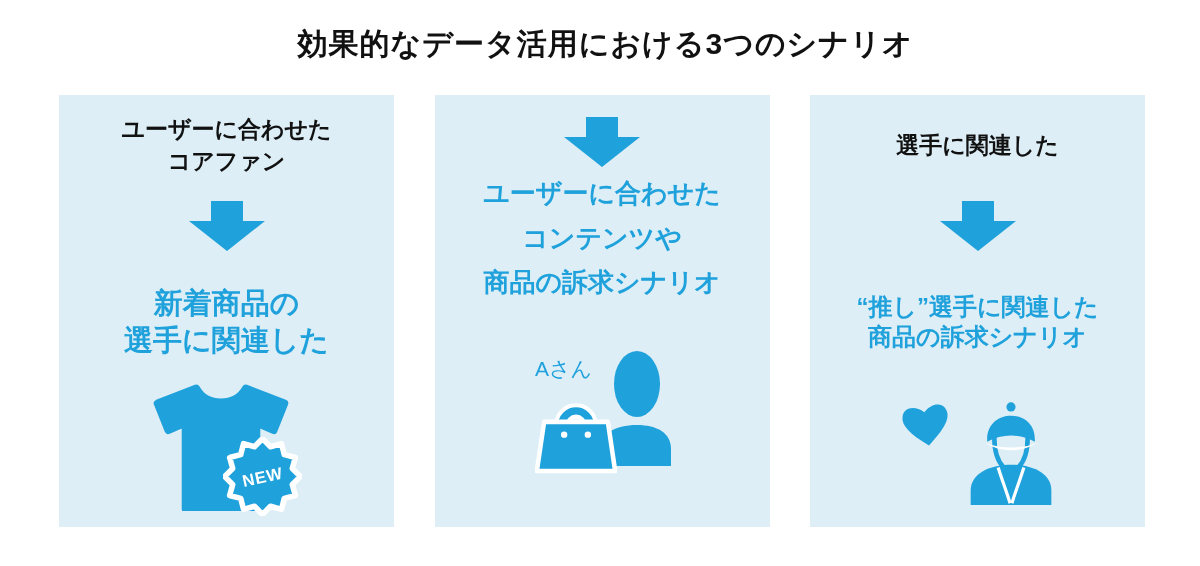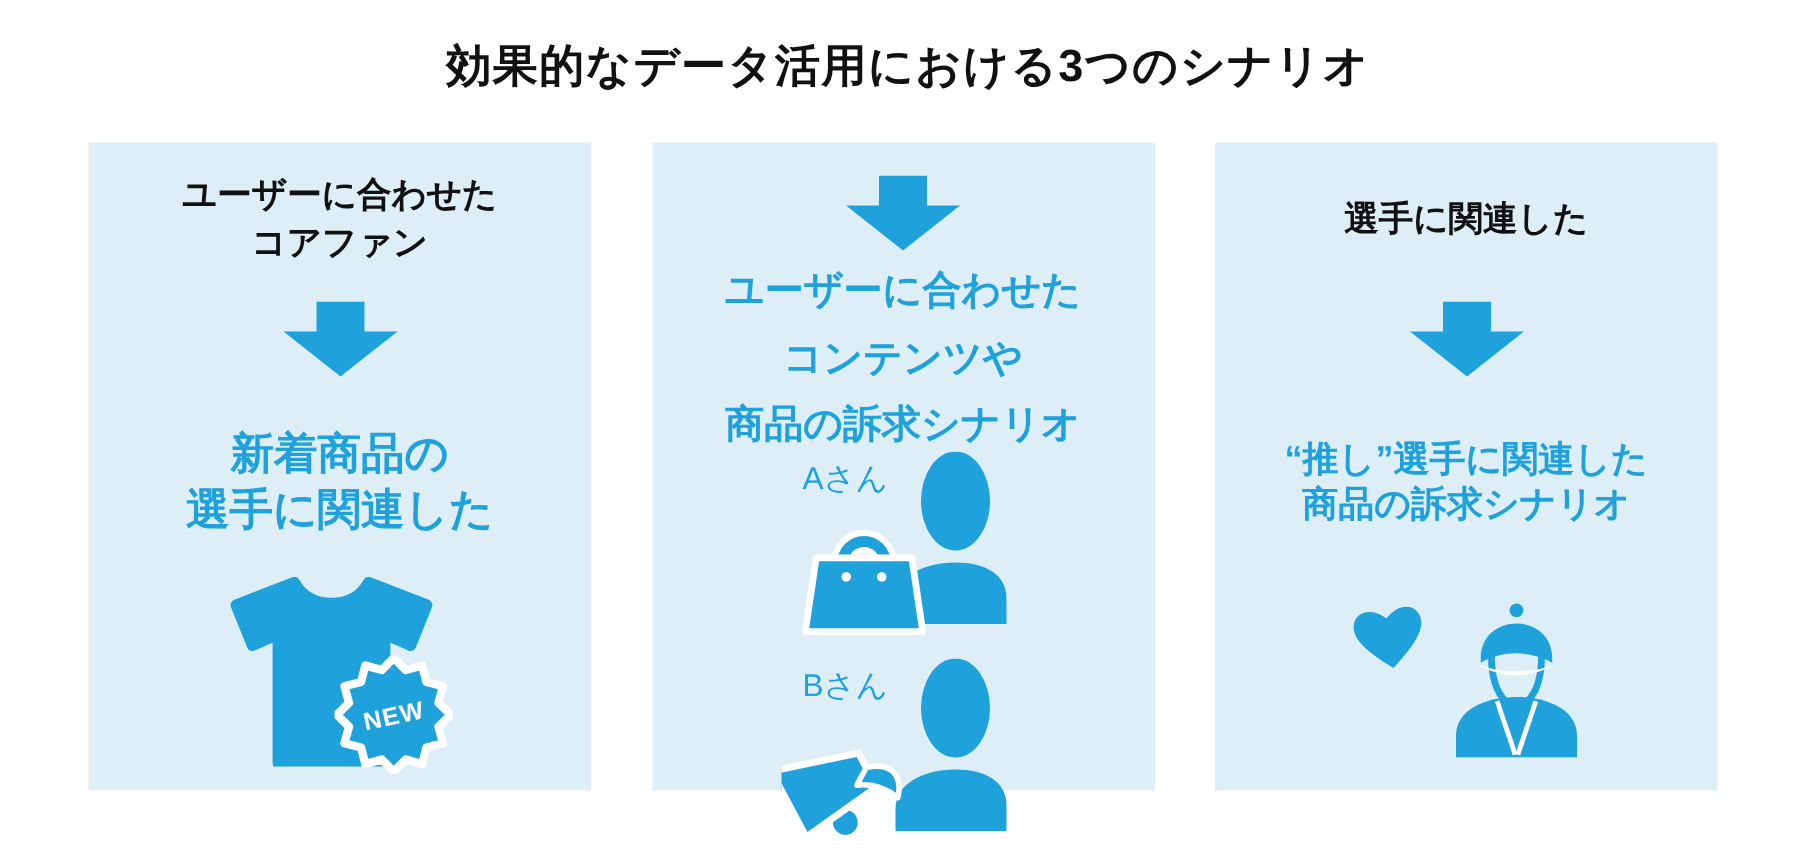--- a/index.html
+++ b/index.html
@@ -81,21 +81,21 @@
   .shirt-wrap { position: relative; width: 152px; height: 132px; }
   .shirt-wrap .shirt { position: absolute; left: 0; top: 0; }
   .new-badge { position: absolute; left: 72px; top: 53px; width: 79px; height: 79px; }
   .new-badge text {
     font-family: "Liberation Sans", "DejaVu Sans", sans-serif;
     font-weight: bold;
     letter-spacing: 1px;
   }
 
   
-  .persons-row { display: flex; gap: 8px; margin-top: 8px; flex-direction: column; }
+  .persons-row { display: flex; gap: 20px; margin-top: 8px; }
   .person-group { position: relative; width: 150px; height: 130px; }
   .person-group .person { position: absolute; right: 4px; top: 4px; }
   .person-label {
     position: absolute; left: 8px; top: 8px;
     color: var(--accent);
     font-size: 21px; font-weight: 500;
   }
   .person-group .bag { position: absolute; left: 8px; bottom: 2px; }
   .person-group .megaphone { position: absolute; left: -6px; bottom: -4px; }
 
@@ -169,39 +169,20 @@
               <svg class="bag accent-svg" width="82" height="88" viewBox="0 0 90 96">
                 <path d="M29,44 C29,20 61,20 61,44" fill="none" stroke="#ffffff" stroke-width="17" stroke-linecap="round"></path>
                 <path d="M29,44 C29,20 61,20 61,44" fill="none" stroke="currentColor" stroke-width="8" stroke-linecap="round"></path>
                 <path d="M10,38 L80,38 L88,92 L2,92 Z" fill="currentColor" stroke="#ffffff" stroke-width="5" stroke-linejoin="round"></path>
                 <circle cx="32" cy="52" r="3.5" fill="#ffffff"></circle>
                 <circle cx="58" cy="52" r="3.5" fill="#ffffff"></circle>
               </svg>
             </span>
           </div>
 
-          <div class="person-group">
-            <span class="person-label">Bさん</span>
-            <span>
-              <svg class="person accent-svg" width="78" height="115" viewBox="0 0 78 115">
-                <ellipse cx="42" cy="33" rx="23" ry="33" fill="currentColor"></ellipse>
-                <path d="M2,115 L2,100 C2,84 20,74 42,74 C62,74 76,82 76,98 L76,115 Z" fill="currentColor"></path>
-              </svg>
-            </span>
-            <span>
-              <svg class="megaphone accent-svg" width="102" height="92" viewBox="0 0 110 100">
-                <g transform="rotate(-28 55 50)">
-                  <circle cx="34" cy="70" r="15" fill="#ffffff"></circle>
-                  <circle cx="34" cy="70" r="9" fill="currentColor"></circle>
-                  <polygon points="4,12 66,30 66,58 4,66" fill="currentColor" stroke="#ffffff" stroke-width="5" stroke-linejoin="round"></polygon>
-                  <path d="M66,42 C82,46 88,58 76,72 C72,62 64,54 54,50 Z" fill="currentColor" stroke="#ffffff" stroke-width="4" stroke-linejoin="round"></path>
-                </g>
-              </svg>
-            </span>
-          </div>
 
         </div>
       </div>
     </section>
 
     <section class="panel panel-3">
       <div class="audience">
         <div>選手に関連した</div>
       </div>
       <div class="arrow-wrap">

